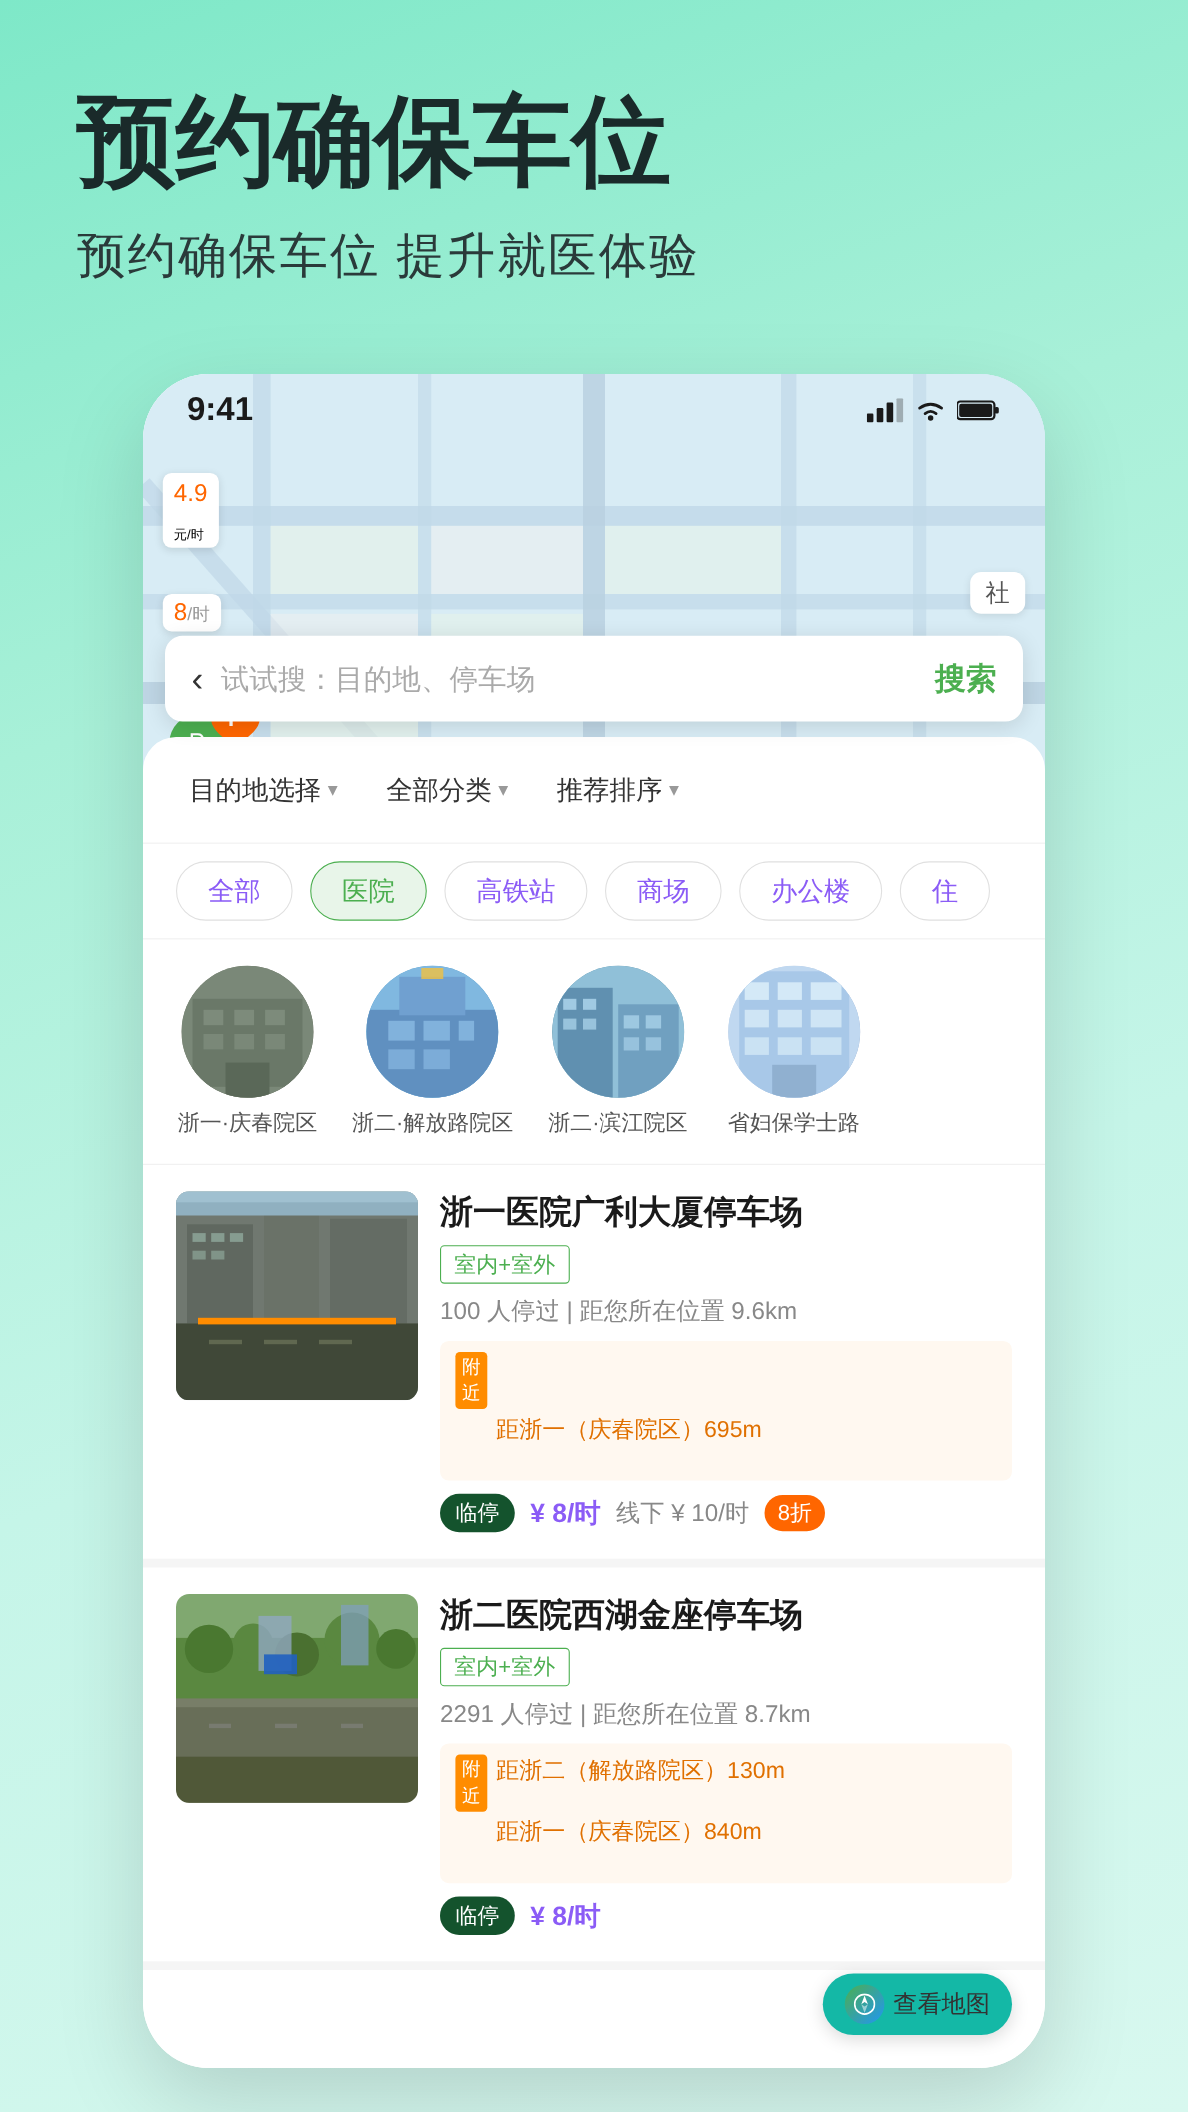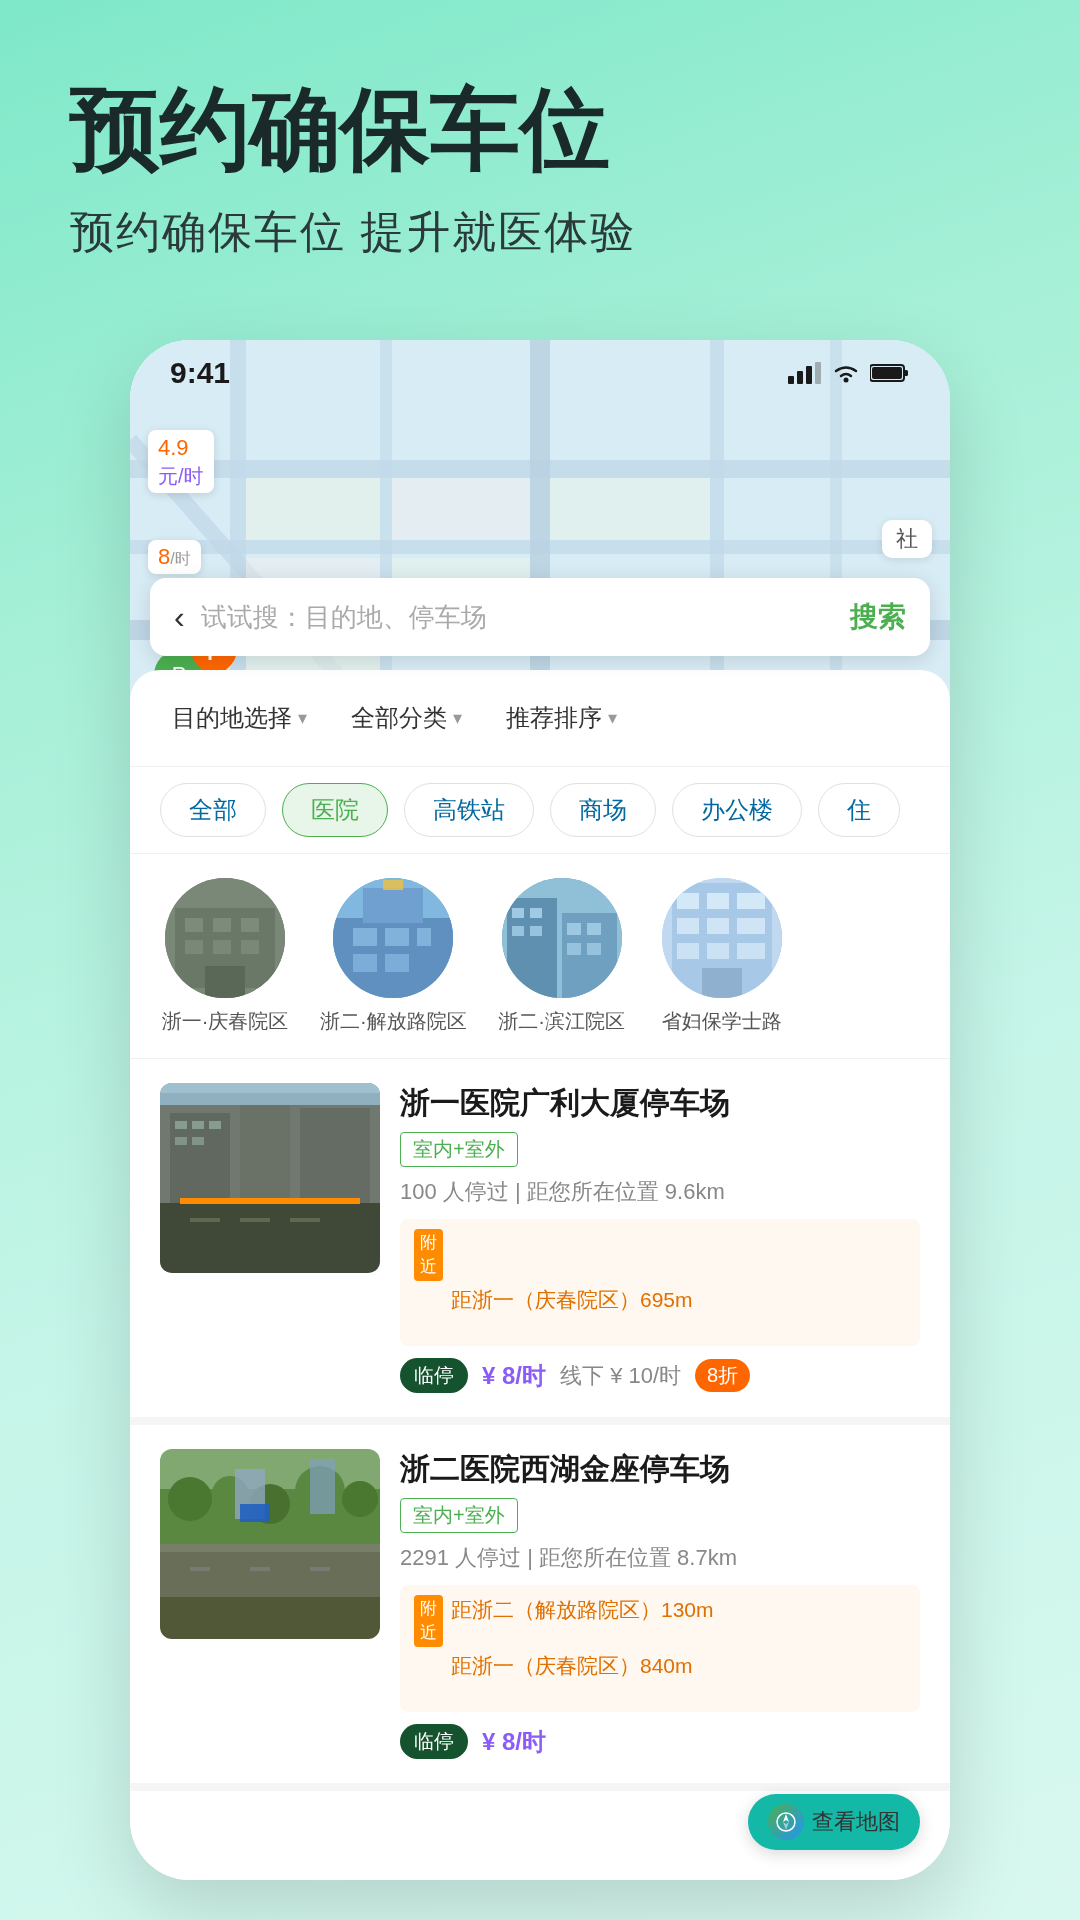--- a/index.html
+++ b/index.html
@@ -166,21 +166,21 @@
       border-bottom: 1px solid #f0f0f0;
     }
 
     .cat-tab {
       padding: 10px 28px;
       border-radius: 30px;
       font-size: 24px;
       cursor: pointer;
       white-space: nowrap;
       border: 1.5px solid #e0e0e0;
-      color: #0369a1;
+      color: #8b5cf6;
       background: white;
     }
 
     .cat-tab.active {
       background: #e8f5e9;
       border-color: #4CAF50;
       color: #4CAF50;
     }
 
     
@@ -408,21 +408,21 @@
         <rect x="116" y="138" width="134" height="62" fill="#e8f4e8" opacity="0.6"></rect>
         <rect x="262" y="138" width="138" height="62" fill="#f0f0f0" opacity="0.5"></rect>
         <rect x="420" y="138" width="160" height="62" fill="#e8f4e8" opacity="0.5"></rect>
         <rect x="116" y="218" width="134" height="62" fill="#f0f0f0" opacity="0.5"></rect>
         <rect x="262" y="218" width="138" height="62" fill="#e8f4e8" opacity="0.5"></rect>
         <rect x="116" y="298" width="134" height="62" fill="#e8f4e8" opacity="0.6"></rect>
       </svg>
 
       <div style="position:absolute; top:90px; left:18px; background:white; border-radius:8px; padding:4px 10px; font-size:22px; color:#ff6600; box-shadow:0 2px 8px rgba(0,0,0,0.12); line-height:1.3;">
         <div>4.9</div>
-        <div style="font-size:20px; color:#8b5cf6;">元/时</div>
+        <div style="font-size:12px; color:#000000;margin-top:16px;">元/时</div>
       </div>
       <div style="position:absolute; top:200px; left:18px; background:white; border-radius:8px; padding:4px 10px; font-size:22px; color:#ff6600; box-shadow:0 2px 8px rgba(0,0,0,0.12);">8<span style="font-size:16px; color:#999;">/时</span></div>
 
       <div style="position:absolute; bottom:80px; left:24px; width:50px; height:50px; background:#4CAF50; border-radius:50%; display:flex; align-items:center; justify-content:center; color:white; font-size:22px;">P</div>
 
       <div style="position:absolute; top:180px; right:18px; background:white; border-radius:10px; padding:4px 14px; font-size:22px; color:#555; box-shadow:0 2px 8px rgba(0,0,0,0.1);">社</div>
 
       <div style="position:absolute; bottom:20px; left:60px; background:white; border-radius:20px; padding:6px 16px; font-size:20px; color:#555; box-shadow:0 2px 8px rgba(0,0,0,0.12);">杭州站</div>
 
       <div style="position:absolute; bottom:100px; left:60px; width:48px; height:56px;">

